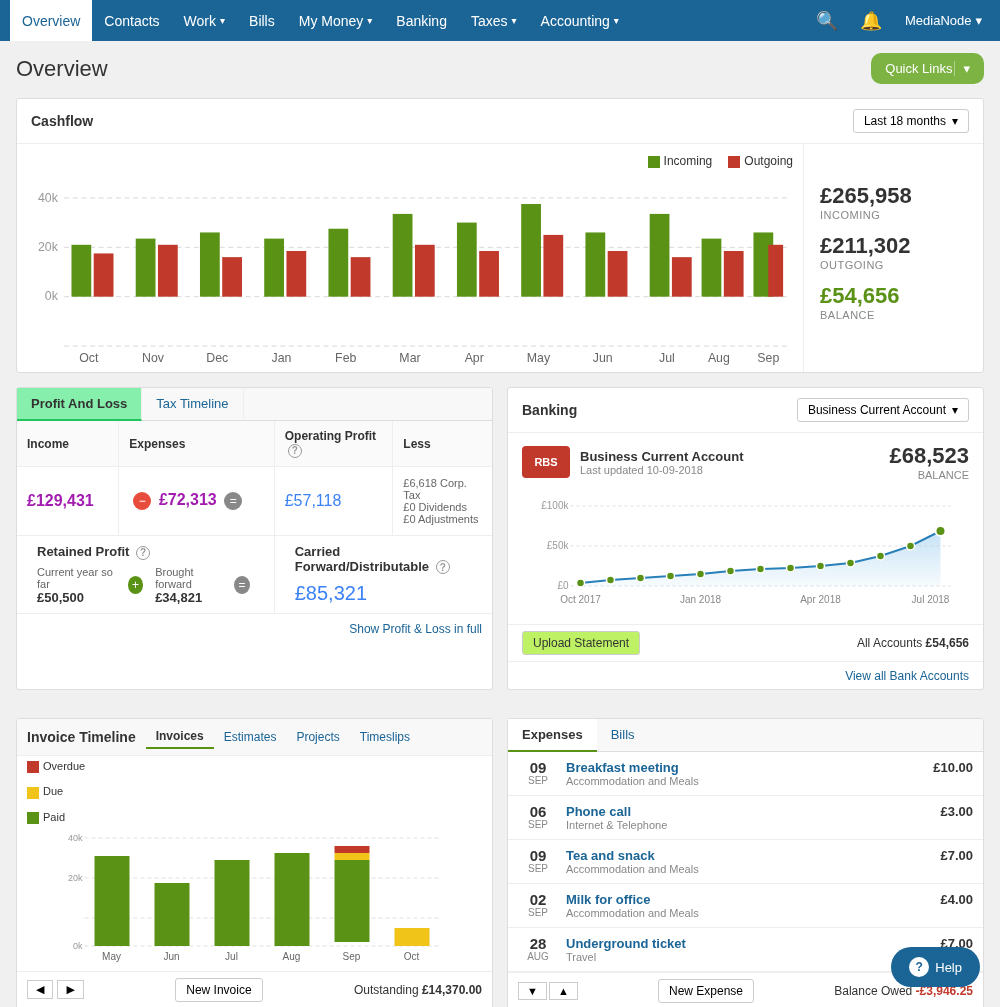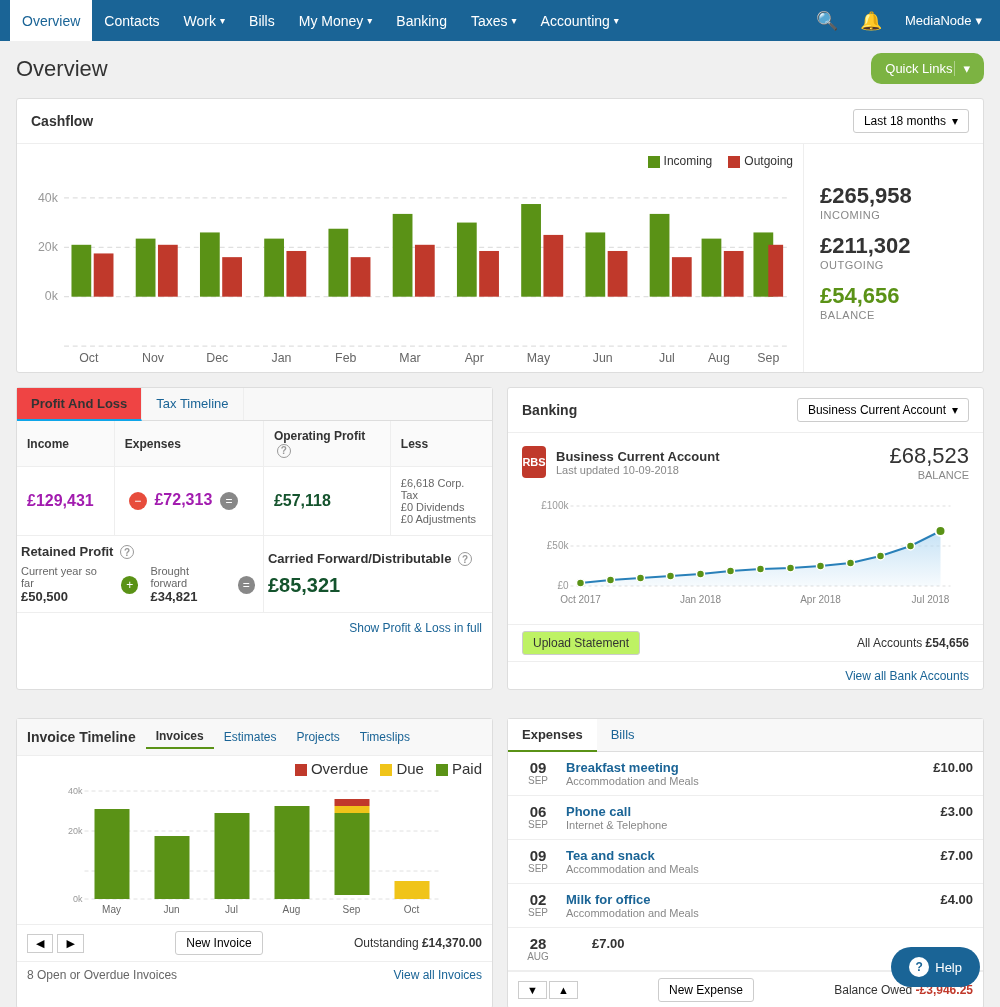--- a/index.html
+++ b/index.html
@@ -39,51 +39,51 @@
     .chart-svg { width: 100%; height: 100%; }
 
     
     .two-col { display: flex; gap: 14px; margin-bottom: 14px; }
     .col-left { flex: 1; }
     .col-right { flex: 1; }
 
     
     .tab-bar { display: flex; border-bottom: 1px solid #ddd; background: #f8f8f8; }
     .tab { padding: 8px 14px; font-size: 13px; cursor: pointer; border-right: 1px solid #eee; color: #1a6496; }
-    .tab.active { background: #ef4444; border-bottom: 2px solid #0ea5e9; font-weight: bold; color: #333; margin-bottom: -1px; }
+    .tab.active { background: #86efac; border-bottom: 2px solid #22c55e; font-weight: bold; color: #333; margin-bottom: -1px; }
     .pl-table { width: 100%; border-collapse: collapse; }
     .pl-table th { padding: 8px 10px; text-align: left; font-size: 12px; font-weight: bold; border-bottom: 1px solid #eee; border-right: 1px solid #eee; background: #fafafa; }
     .pl-table td { padding: 10px 10px; border-bottom: 1px solid #eee; border-right: 1px solid #eee; vertical-align: middle; }
     .pl-table td:last-child, .pl-table th:last-child { border-right: none; }
-    .amount-green { color: #14532d; font-weight: bold; font-size: 16px; }
+    .amount-green { color: #3b82f6; font-weight: normal; font-size: 16px; }
     .amount-dark { font-size: 16px; font-weight: bold; color: #a21caf; }
     .circle-minus { background: #e74c3c; color: #fff; border-radius: 50%; width: 18px; height: 18px; display: inline-flex; align-items: center; justify-content: center; font-size: 12px; margin: 0 4px; }
     .circle-eq { background: #888; color: #fff; border-radius: 50%; width: 18px; height: 18px; display: inline-flex; align-items: center; justify-content: center; font-size: 12px; margin: 0 4px; }
     .circle-plus { background: #5a9216; color: #fff; border-radius: 50%; width: 18px; height: 18px; display: inline-flex; align-items: center; justify-content: center; font-size: 12px; margin: 0 4px; }
     .small-text { font-size: 11px; color: #666; }
-    .retained-row td { padding: 8px 4px; }
+    .retained-row td { padding: 8px 20px; }
     .show-full { text-align: right; padding: 8px 10px; color: #1a6496; font-size: 12px; cursor: pointer; }
 
     
     .banking-header { display: flex; justify-content: space-between; align-items: center; padding: 10px 14px; }
     .bank-account-info { display: flex; align-items: center; gap: 10px; }
-    .bank-logo { width: 24px; height: 32px; border-radius: 4px; background: #c0392b; display: flex; align-items: center; justify-content: center; color: #fff; font-weight: bold; font-size: 11px; }
+    .bank-logo { width: 48px; height: 32px; border-radius: 4px; background: #c0392b; display: flex; align-items: center; justify-content: center; color: #fff; font-weight: bold; font-size: 11px; }
     .bank-balance { text-align: right; }
-    .bank-balance-amount { font-size: 22px; font-weight: normal; color: #333; }
+    .bank-balance-amount { font-size: 22px; font-weight: bold; color: #333; }
     .bank-balance-label { font-size: 11px; color: #888; text-transform: uppercase; }
     .banking-chart-area { padding: 0 14px 10px; }
     .bank-footer { display: flex; justify-content: space-between; align-items: center; padding: 6px 14px; border-top: 1px solid #eee; font-size: 12px; }
     .upload-btn { background: #bef264; border: 1px solid #ccc; padding: 4px 10px; font-size: 12px; cursor: pointer; border-radius: 3px; color: #333; }
 
     
     .invoice-tabs { display: flex; align-items: center; padding: 6px 10px; border-bottom: 1px solid #eee; background: #f8f8f8; }
     .invoice-tab { padding: 4px 10px; font-size: 12px; color: #1a6496; cursor: pointer; }
     .invoice-tab.active { font-weight: bold; color: #333; border-bottom: 2px solid #5a9216; }
     .invoice-title { font-weight: bold; font-size: 14px; padding: 0 10px 0 0; color: #333; }
-    .chart-legend { display: flex; gap: 12px; justify-content: flex-end; padding: 4px 10px; font-size: 15px; }
+    .chart-legend { display: flex; gap: 12px; justify-content: flex-start; padding: 4px 10px; font-size: 11px; flex-direction: column; }
     .invoice-footer { display: flex; justify-content: space-between; align-items: center; padding: 6px 10px; border-top: 1px solid #eee; font-size: 12px; }
     .footer-nav { display: flex; gap: 4px; }
     .nav-arrow-btn { background: #fff; border: 1px solid #ccc; padding: 2px 8px; cursor: pointer; font-size: 11px; }
     .new-invoice-btn { background: #fff; border: 1px solid #ccc; padding: 4px 10px; font-size: 12px; cursor: pointer; border-radius: 3px; }
     .invoice-bottom { display: flex; justify-content: space-between; padding: 6px 10px; font-size: 12px; color: #666; border-top: 1px solid #eee; }
 
     
     .expense-tabs { display: flex; border-bottom: 1px solid #ddd; background: #f8f8f8; }
     .expense-tab { padding: 8px 14px; font-size: 13px; cursor: pointer; color: #1a6496; }
     .expense-tab.active { background: #fff; border-bottom: 2px solid #5a9216; font-weight: bold; color: #333; margin-bottom: -1px; }
@@ -470,20 +470,24 @@
             <div class="exp-name">Milk for office</div>
             <div class="exp-cat">Accommodation and Meals</div>
           </div>
           <div class="exp-amount">£4.00</div>
         </div>
         <div class="expense-item">
           <div class="exp-date">
             <div class="exp-day">28</div>
             <div class="exp-month">AUG</div>
           </div>
+          <div class="exp-desc">
+            <div class="exp-name">Underground ticket</div>
+            <div class="exp-cat">Travel</div>
+          </div>
           <div class="exp-amount">£7.00</div>
         </div>
       </div>
       <div class="exp-footer">
         <div class="exp-nav">
           <button class="exp-nav-btn">▼</button>
           <button class="exp-nav-btn">▲</button>
         </div>
         <button class="new-exp-btn">New Expense</button>
         <span>

